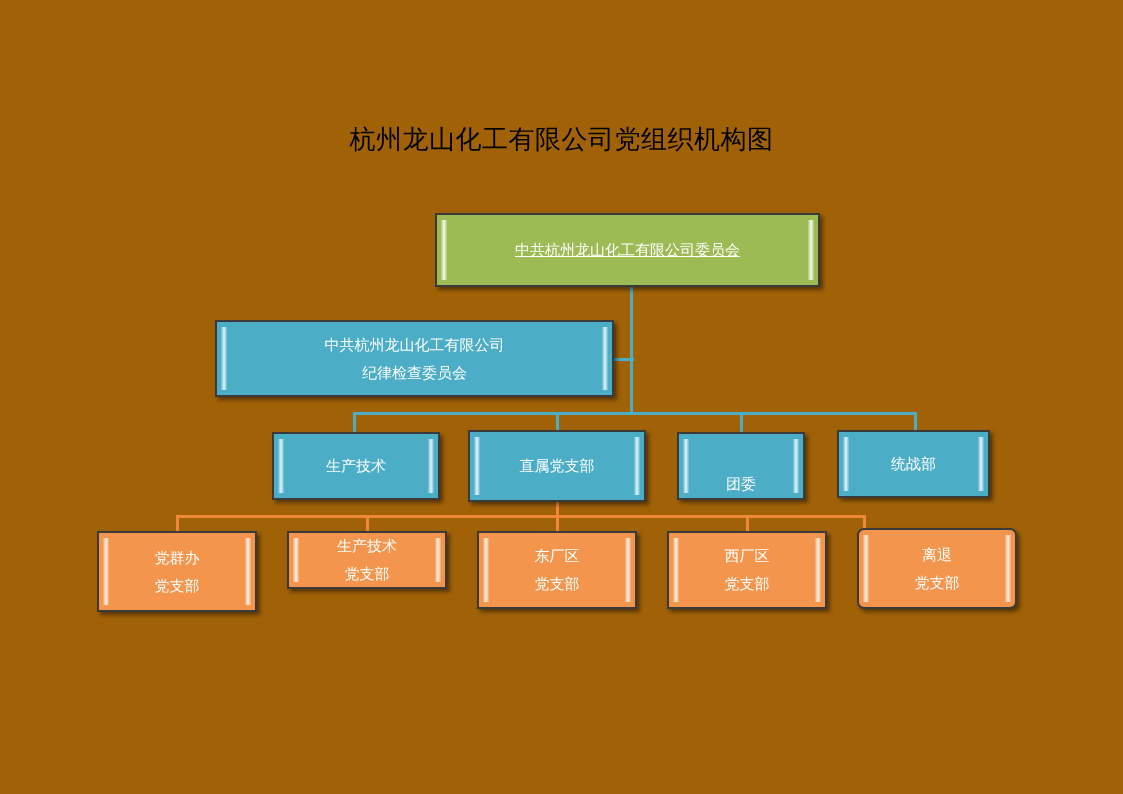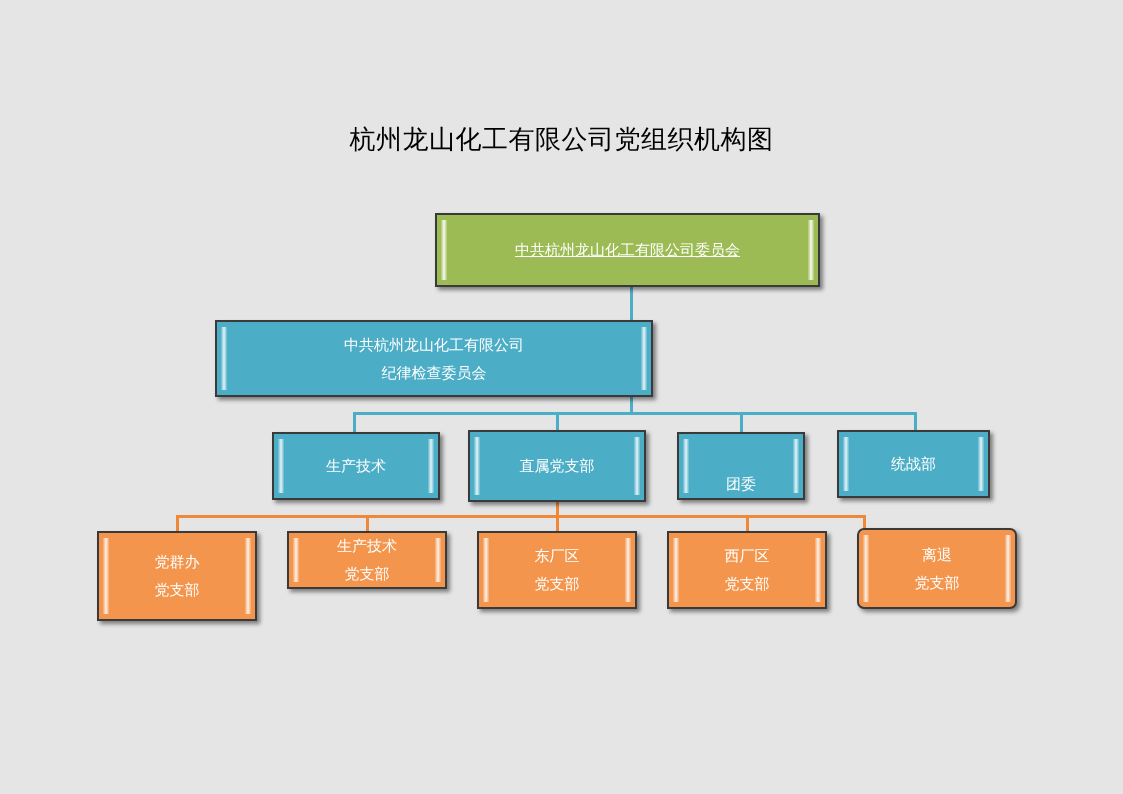--- a/index.html
+++ b/index.html
@@ -7,21 +7,21 @@
     padding: 0;
     background: #ffffff;
   }
   body {
     font-family: "DejaVu Serif", "Liberation Serif", serif;
   }
   #canvas {
     position: relative;
     width: 1123px;
     height: 794px;
-    background: #e5e5e5;
+    background: #a16207;
     overflow: hidden;
   }
 
   
   #chart-title {
     position: absolute;
     left: 0;
     top: 122px;
     width: 1123px;
     text-align: center;
@@ -120,42 +120,42 @@
   <div class="conn v orange-line" style="left:176px; top:515px; height:16px;"></div>
   <div class="conn v orange-line" style="left:366px; top:515px; height:16px;"></div>
   <div class="conn v orange-line" style="left:556px; top:515px; height:16px;"></div>
   <div class="conn v orange-line" style="left:746px; top:515px; height:16px;"></div>
   <div class="conn v orange-line" style="left:863px; top:515px; height:16px;"></div>
 
   <div class="node green" style="left:435px; top:213px; width:385px; height:74px; font-size:15px;">
     <span class="line">中共杭州龙山化工有限公司委员会</span>
   </div>
 
-  <div class="node blue" style="left:215px; top:320px; width:438px; height:77px;">
+  <div class="node blue" style="left:215px; top:320px; width:399px; height:77px;">
     <span class="line">中共杭州龙山化工有限公司</span>
     <span class="line">纪律检查委员会</span>
   </div>
 
   <div class="node blue" style="left:272px; top:432px; width:168px; height:68px;">
     <span class="line">生产技术</span>
   </div>
 
   <div class="node blue" style="left:468px; top:430px; width:178px; height:72px;">
     <span class="line">直属党支部</span>
   </div>
 
   <div class="node blue" style="left:677px; top:432px; width:128px; height:68px;justify-content:flex-end;">
     <span class="line">团委</span>
   </div>
 
   <div class="node blue" style="left:837px; top:430px; width:153px; height:68px;">
     <span class="line">统战部</span>
   </div>
 
-  <div class="node orange" style="left:97px; top:531px; width:160px; height:90px;">
+  <div class="node orange" style="left:97px; top:531px; width:160px; height:81px;">
     <span class="line">党群办</span>
     <span class="line">党支部</span>
   </div>
 
   <div class="node orange" style="left:287px; top:531px; width:160px; height:58px;">
     <span class="line">生产技术</span>
     <span class="line">党支部</span>
   </div>
 
   <div class="node orange" style="left:477px; top:531px; width:160px; height:78px;">

